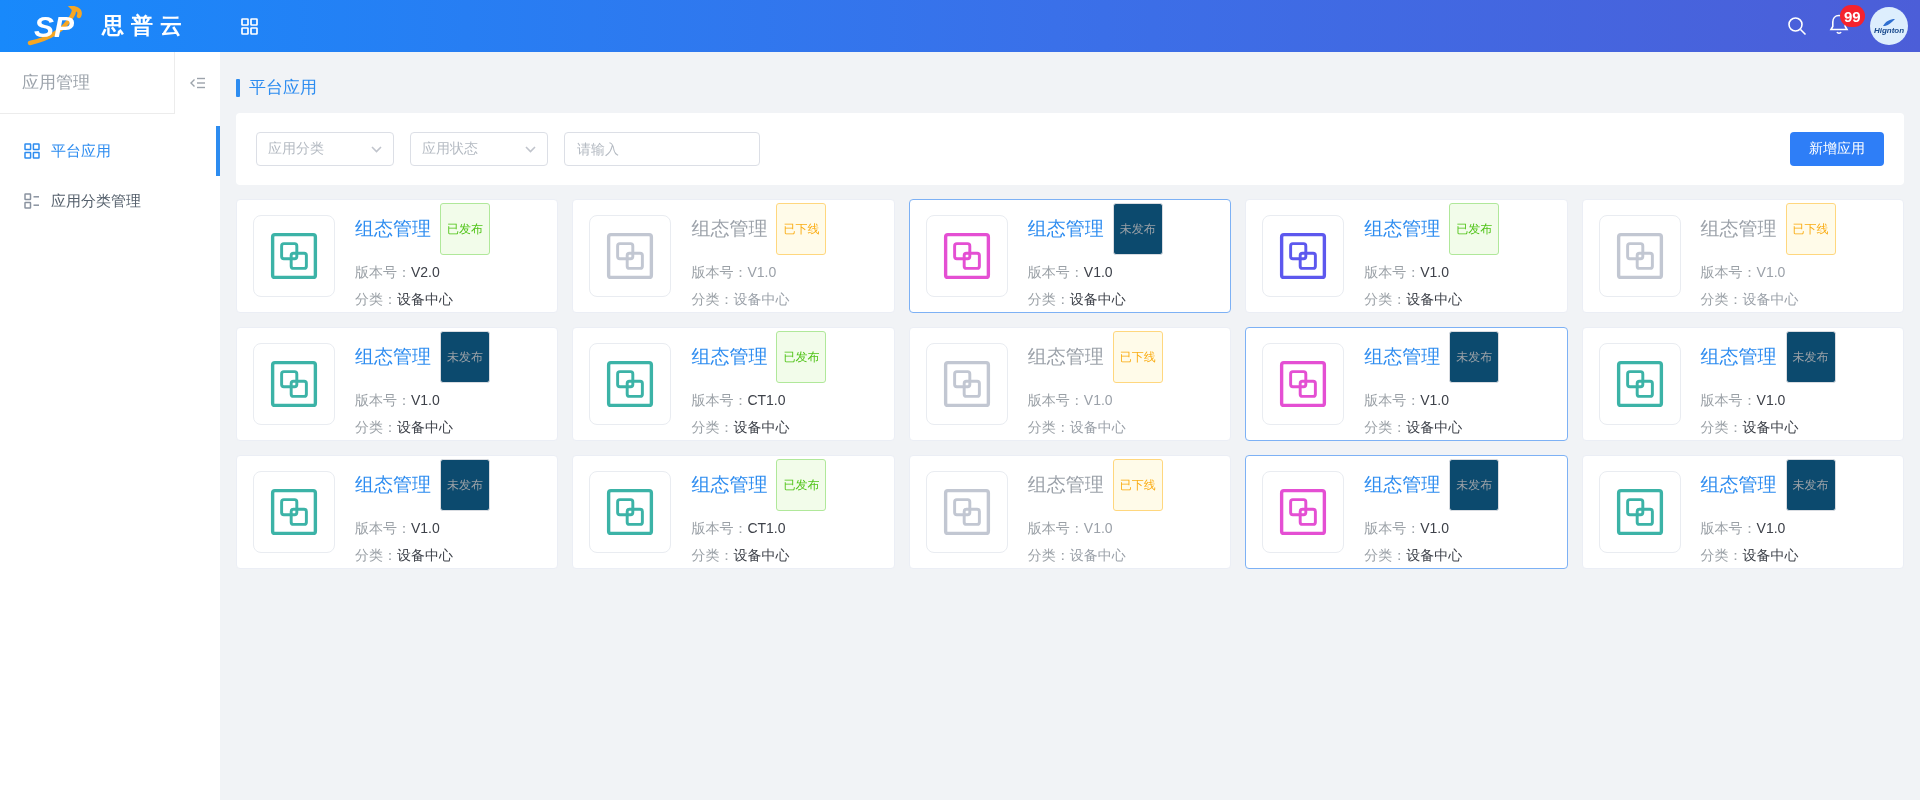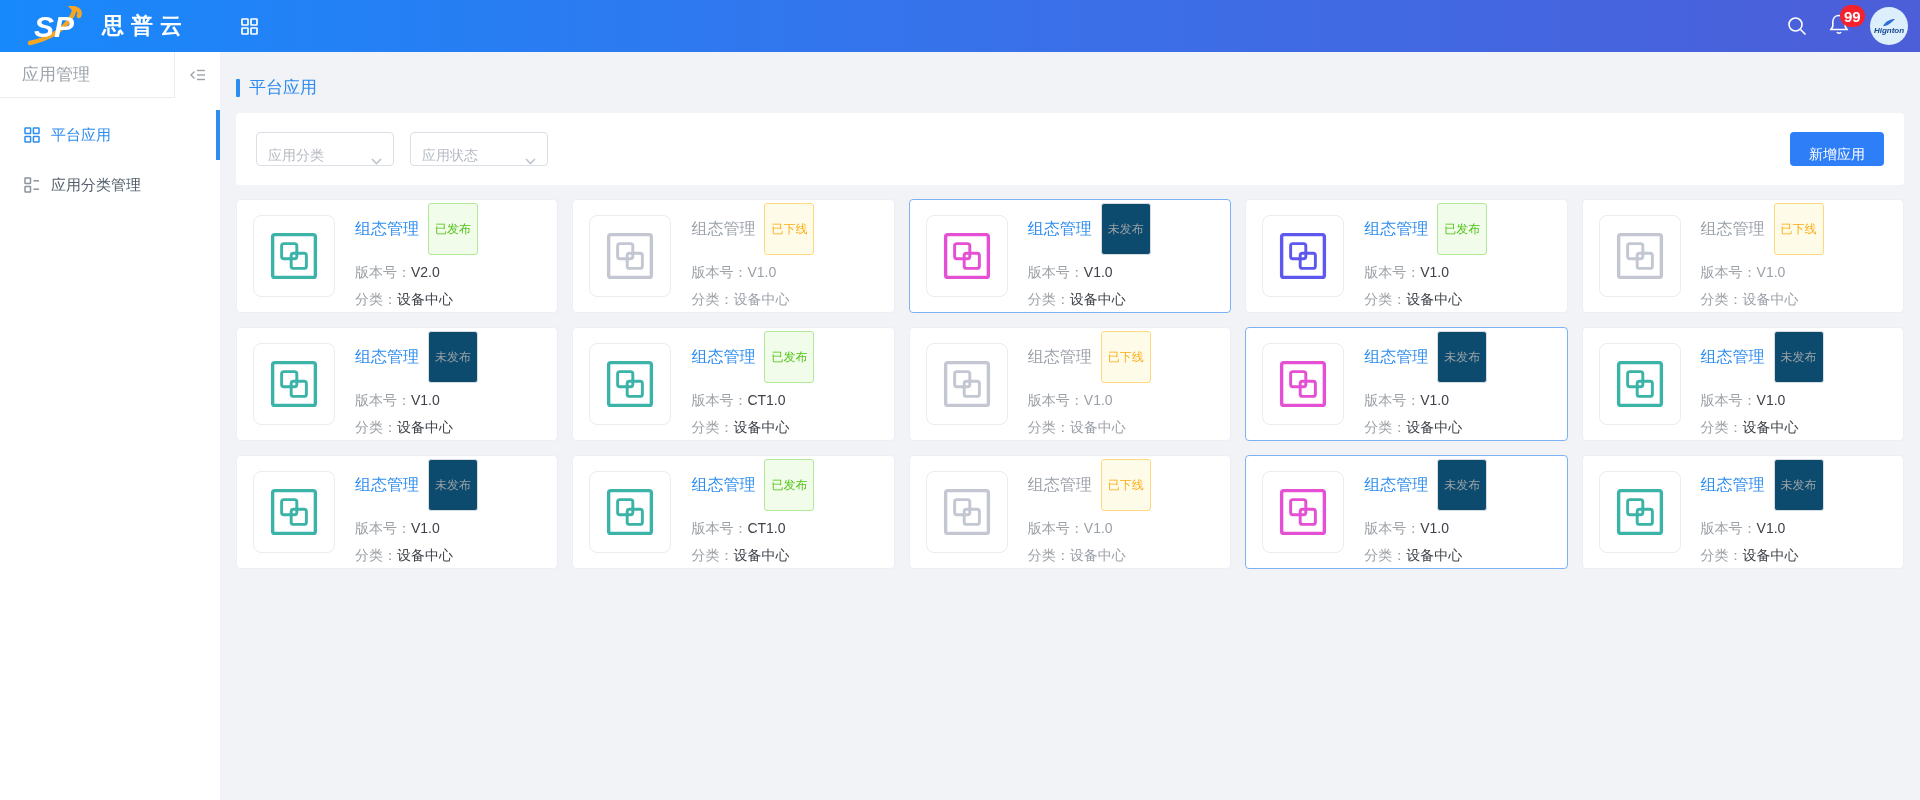--- a/index.html
+++ b/index.html
@@ -24,21 +24,21 @@
   .avatar { width:38px; height:38px; border-radius:50%; background:#ddeefd; display:flex; flex-direction:column;
     align-items:center; justify-content:center; cursor:pointer; overflow:hidden; }
   .avatar .av-txt { color:#1b4c8f; font-size:8px; font-style:italic; font-weight:bold; line-height:1; }
   .avatar svg { width:14px; height:9px; }
 
   
   .shell { flex:1; display:flex; min-height:0; }
 
   
   .sidebar { width:220px; flex:0 0 220px; background:#fff; position:relative; }
-  .side-head { height:46px; display:flex; align-items:stretch; }
+  .side-head { height:62px; display:flex; align-items:stretch; }
   .side-head-title { flex:1; display:flex; align-items:center; padding-left:22px; font-size:17px;
     color:#9ca3ab; border-bottom:1px solid #ececec; }
   .fold-box { width:46px; display:flex; align-items:center; justify-content:center;
     border-left:1px solid #ececec; cursor:pointer; }
   .fold-box svg { width:18px; height:18px; stroke:#9ca3ab; fill:none; stroke-width:1.4; }
   .side-menu { padding-top:12px; }
   .side-item { position:relative; height:50px; display:flex; align-items:center; padding-left:24px;
     font-size:15px; color:#55606c; cursor:pointer; gap:11px; }
   .side-item svg { width:16px; height:16px; stroke:#8a93a0; fill:none; stroke-width:1.5; }
   .side-item.active { color:#2d8cf0; }
@@ -46,44 +46,44 @@
   .side-item.active::after { content:""; position:absolute; right:0; top:0; bottom:0; width:4px; background:#2d8cf0; }
 
   
   .main { flex:1; padding:24px 16px 0 16px; overflow:hidden; }
   .page-title-row { display:flex; align-items:center; margin-bottom:14px; }
   .title-bar { width:4px; height:18px; background:#2d8cf0; border-radius:1px; margin-right:9px; }
   .page-title { font-size:17px; color:#2d8cf0; font-weight:500; }
 
   .filter-panel { background:#fff; border-radius:4px; padding:19px 20px; display:flex; align-items:center; }
   .sel { width:138px; height:34px; border:1px solid #dcdfe6; border-radius:4px; background:#fff;
-    display:flex; align-items:flex-end; justify-content:space-between; padding:0 11px; margin-right:16px;
+    display:flex; align-items:center; justify-content:space-between; padding:0 11px; margin-right:16px;
     cursor:pointer; }
   .sel-ph { color:#b4bac2; font-size:14px; }
   .sel svg { width:11px; height:7px; stroke:#c0c4cc; fill:none; stroke-width:1.6; }
   .search-input { width:196px; height:34px; border:1px solid #dcdfe6; border-radius:4px; padding:0 12px;
     font-size:14px; color:#333; outline:none; font-family:inherit; }
   .search-input::placeholder { color:#b4bac2; }
-  .add-btn { margin-left:auto; height:34px; padding:14px 19px; background:#2e7ef7; color:#fff; border:none;
+  .add-btn { margin-left:auto; height:34px; padding:8px 19px; background:#2e7ef7; color:#fff; border:none;
     border-radius:4px; font-size:14px; cursor:pointer; font-family:inherit; }
 
   
   .cards { margin-top:14px; display:grid; grid-template-columns:repeat(5,1fr); gap:14px; }
   .card { background:#fff; border:1px solid #ebeef5; border-radius:4px; padding:16px; display:flex;
     align-items:center; cursor:pointer; height:114px; }
   .card--highlighted { border-color:#7db1f5; }
   .card-icon-box { width:82px; height:82px; flex:0 0 82px; border:1px solid #e9ecf1; border-radius:8px;
     display:flex; align-items:center; justify-content:center; }
   .card-glyph { width:54px; height:54px; }
   .card-glyph rect { fill:none; stroke:currentColor; }
   .card-glyph .g-outer { stroke-width:3; }
   .card-glyph .g-in { stroke-width:2.6; }
   .card-body { margin-left:20px; min-width:0; }
   .card-title-row { display:flex; align-items:center; }
-  .card-title { font-size:16px; color:#2d8cf0; text-decoration:none; white-space:nowrap; }
+  .card-title { font-size:19px; color:#2d8cf0; text-decoration:none; white-space:nowrap; }
   .card--dimmed .card-title { color:#9ba1a9; }
   .badge { font-size:12px; line-height:18px; padding:16px 6px; border-radius:3px; border:1px solid transparent;
     margin-left:9px; white-space:nowrap; }
   .badge-published { color:#52c41a; border-color:#b0e89a; background:#f2fcea; }
   .badge-offline  { color:#faad14; border-color:#ffd77e; background:#fffbe9; }
   .badge-draft    { color:#9aa0a6; border-color:#d9dce1; background:#0c4a6e; }
   .card-line { margin-top:9px; font-size:14px; white-space:nowrap; }
   .meta-label { color:#9aa0a6; }
   .meta-value { color:#3d4149; }
   .card--dimmed .meta-value { color:#9ba1a9; }
@@ -178,20 +178,21 @@
           <svg viewBox="0 0 11 7">
               <polyline points="1,1 5.5,5.5 10,1"></polyline>
             </svg>
         </div>
         <div class="sel">
           <span class="sel-ph">应用状态</span>
           <svg viewBox="0 0 11 7">
               <polyline points="1,1 5.5,5.5 10,1"></polyline>
             </svg>
         </div>
+        <input class="search-input" type="text" placeholder="请输入" style="">
         <button class="add-btn">新增应用</button>
       </div>
 
       <div class="cards" id="cards">
   <div class="card">
     <div class="card-icon-box">
       <svg class="card-glyph" viewBox="0 0 48 48" style="color: rgb(60, 179, 167);">
         <rect class="g-outer" x="5" y="5" width="38" height="38" rx="2"></rect>
         <rect class="g-in" x="13" y="13" width="13.5" height="13.5" rx="2"></rect>
         <rect class="g-in" x="21.5" y="21.5" width="13.5" height="13.5" rx="2"></rect>

